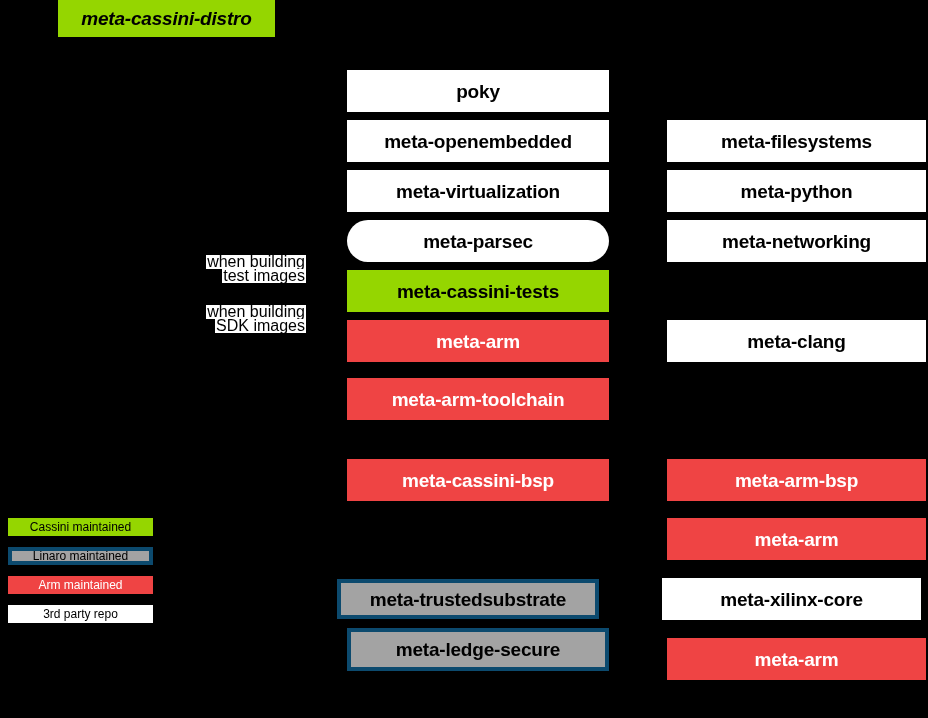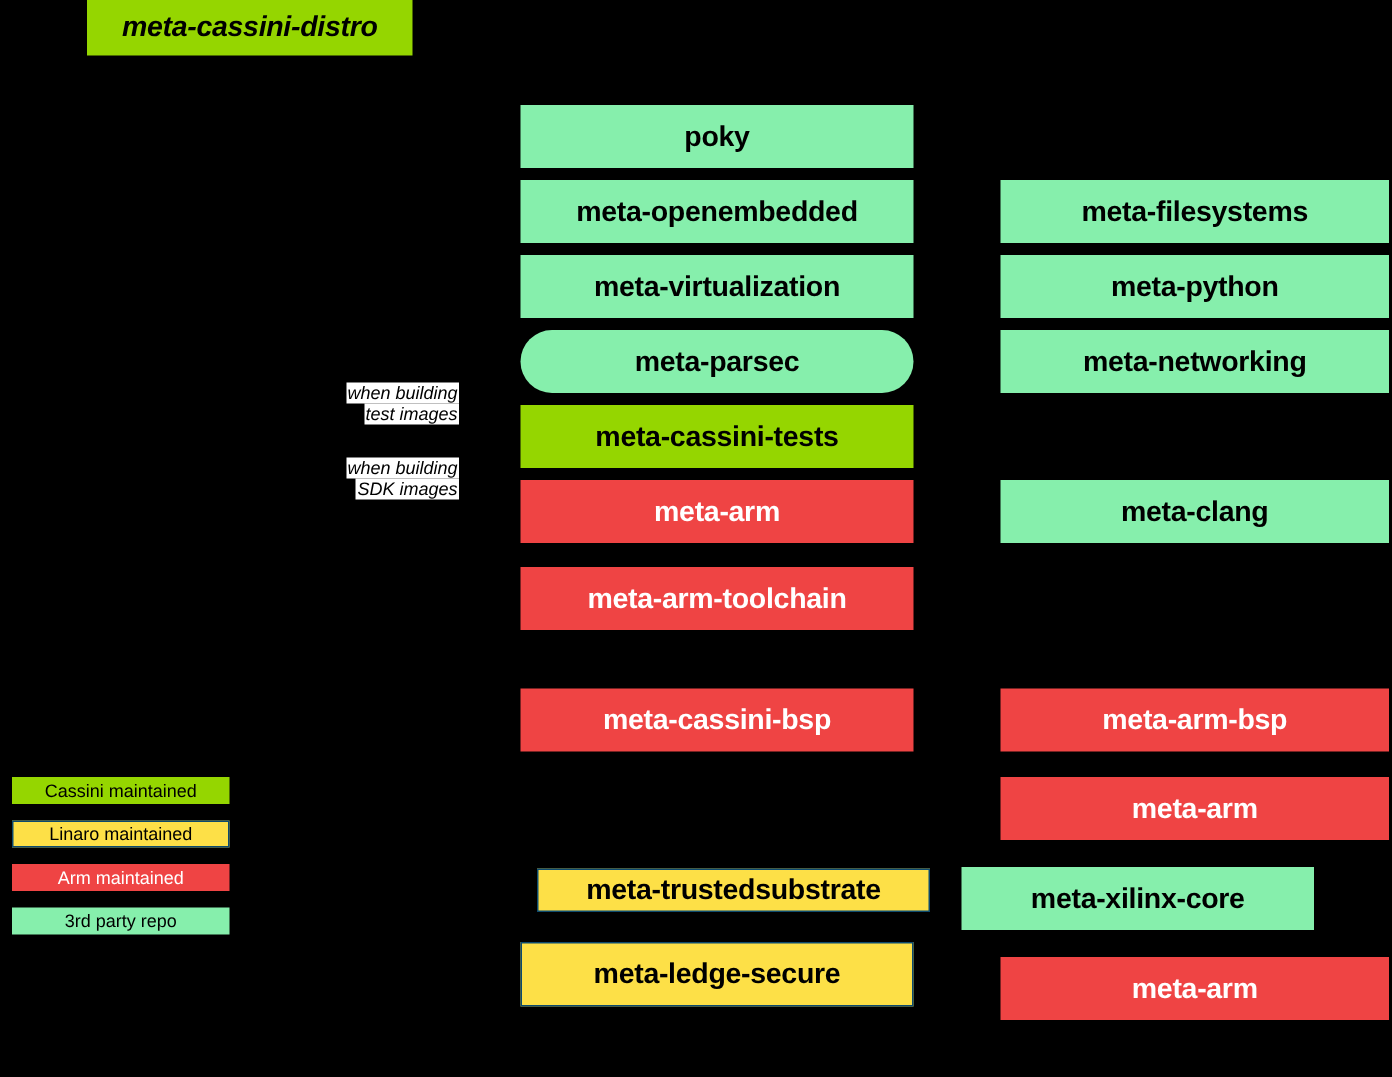--- a/index.html
+++ b/index.html
@@ -25,22 +25,22 @@
     justify-content: center;
     font-weight: bold;
     font-size: 19px;
     line-height: 1;
     letter-spacing: -0.2px;
     text-align: center;
     white-space: nowrap;
   }
   .fill-green   { background: #95d600; color: #000000; }
   .fill-blue    { background: #ef4444; color: #ffffff; }
-  .fill-peach   { background: #fde047; color: #000000; border: 1px solid #0c4a6e; }
-  .fill-white   { background: #86efac; color: #000000; }
+  .fill-peach   { background: #a3a3a3; color: #000000; border: 4px solid #0c4a6e; }
+  .fill-white   { background: #ffffff; color: #000000; }
 
   .legend {
     position: absolute;
     left: 8px;
     top: 518px;
     width: 139px;
   }
   .legend-item {
     box-sizing: border-box;
     height: 18px;
@@ -54,25 +54,24 @@
     white-space: nowrap;
     margin-bottom: 11px;
   }
   .legend-item:last-child { margin-bottom: 0; }
 
   .note {
     position: absolute;
     display: flex;
     flex-direction: column;
     align-items: flex-end;
-    font-size: 12px;
+    font-size: 16px;
     line-height: 14px;
     font-weight: normal;
     color: #000000;
-    font-style: italic;
   }
   .note span {
     background: #ffffff;
     display: inline-block;
     padding: 0 1px;
     white-space: nowrap;
   }
 </style>
 </head>
 <body>
@@ -109,21 +108,21 @@
   </div>
   <div class="layer-box fill-blue" style="left:347px; top:320px; width:262px; height:42px;">
     <span>meta-arm</span>
   </div>
   <div class="layer-box fill-blue" style="left:347px; top:378px; width:262px; height:42px;">
     <span>meta-arm-toolchain</span>
   </div>
   <div class="layer-box fill-blue" style="left:347px; top:459px; width:262px; height:42px;">
     <span>meta-cassini-bsp</span>
   </div>
-  <div class="layer-box fill-peach" style="left:358px; top:579px; width:262px; height:29px;">
+  <div class="layer-box fill-peach" style="left:337px; top:579px; width:262px; height:40px;">
     <span>meta-trustedsubstrate</span>
   </div>
   <div class="layer-box fill-peach" style="left:347px; top:628px; width:262px; height:43px;">
     <span>meta-ledge-secure</span>
   </div>
 
   <div class="layer-box fill-white" style="left:667px; top:120px; width:259px; height:42px;">
     <span>meta-filesystems</span>
   </div>
   <div class="layer-box fill-white" style="left:667px; top:170px; width:259px; height:42px;">
@@ -134,21 +133,21 @@
   </div>
   <div class="layer-box fill-white" style="left:667px; top:220px; width:259px; height:42px;">
     <span>meta-networking</span>
   </div>
   <div class="layer-box fill-blue" style="left:667px; top:459px; width:259px; height:42px;">
     <span>meta-arm-bsp</span>
   </div>
   <div class="layer-box fill-blue" style="left:667px; top:518px; width:259px; height:42px;">
     <span>meta-arm</span>
   </div>
-  <div class="layer-box fill-white" style="left:641px; top:578px; width:235px; height:42px;">
+  <div class="layer-box fill-white" style="left:662px; top:578px; width:259px; height:42px;">
     <span>meta-xilinx-core</span>
   </div>
   <div class="layer-box fill-blue" style="left:667px; top:638px; width:259px; height:42px;">
     <span>meta-arm</span>
   </div>
 
   <div class="legend">
     <div class="legend-item fill-green">
       <span>Cassini maintained</span>
     </div>

